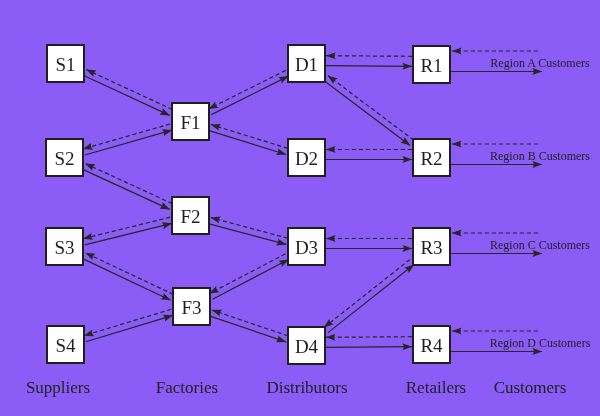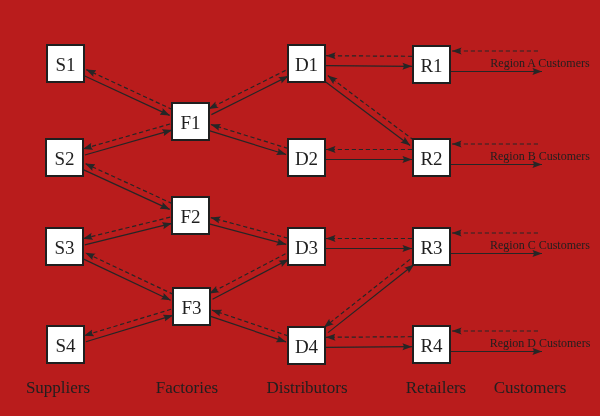--- a/index.html
+++ b/index.html
@@ -1,21 +1,21 @@
 <!DOCTYPE html>
 <html><head>
 <meta charset="utf-8">
 <style>
   html, body {
     margin: 0; padding: 0; background: #ffffff;
   }
   #canvas {
     position: relative;
     width: 600px; height: 416px;
-    background: #b91c1c;
+    background: #8b5cf6;
     overflow: hidden;
     font-family: "Liberation Serif", "DejaVu Serif", serif;
   }
   svg { display: block; }
   .node-rect {
     fill: #ffffff;
     stroke: #1f1f1f;
     stroke-width: 2;
   }
   .edge {

